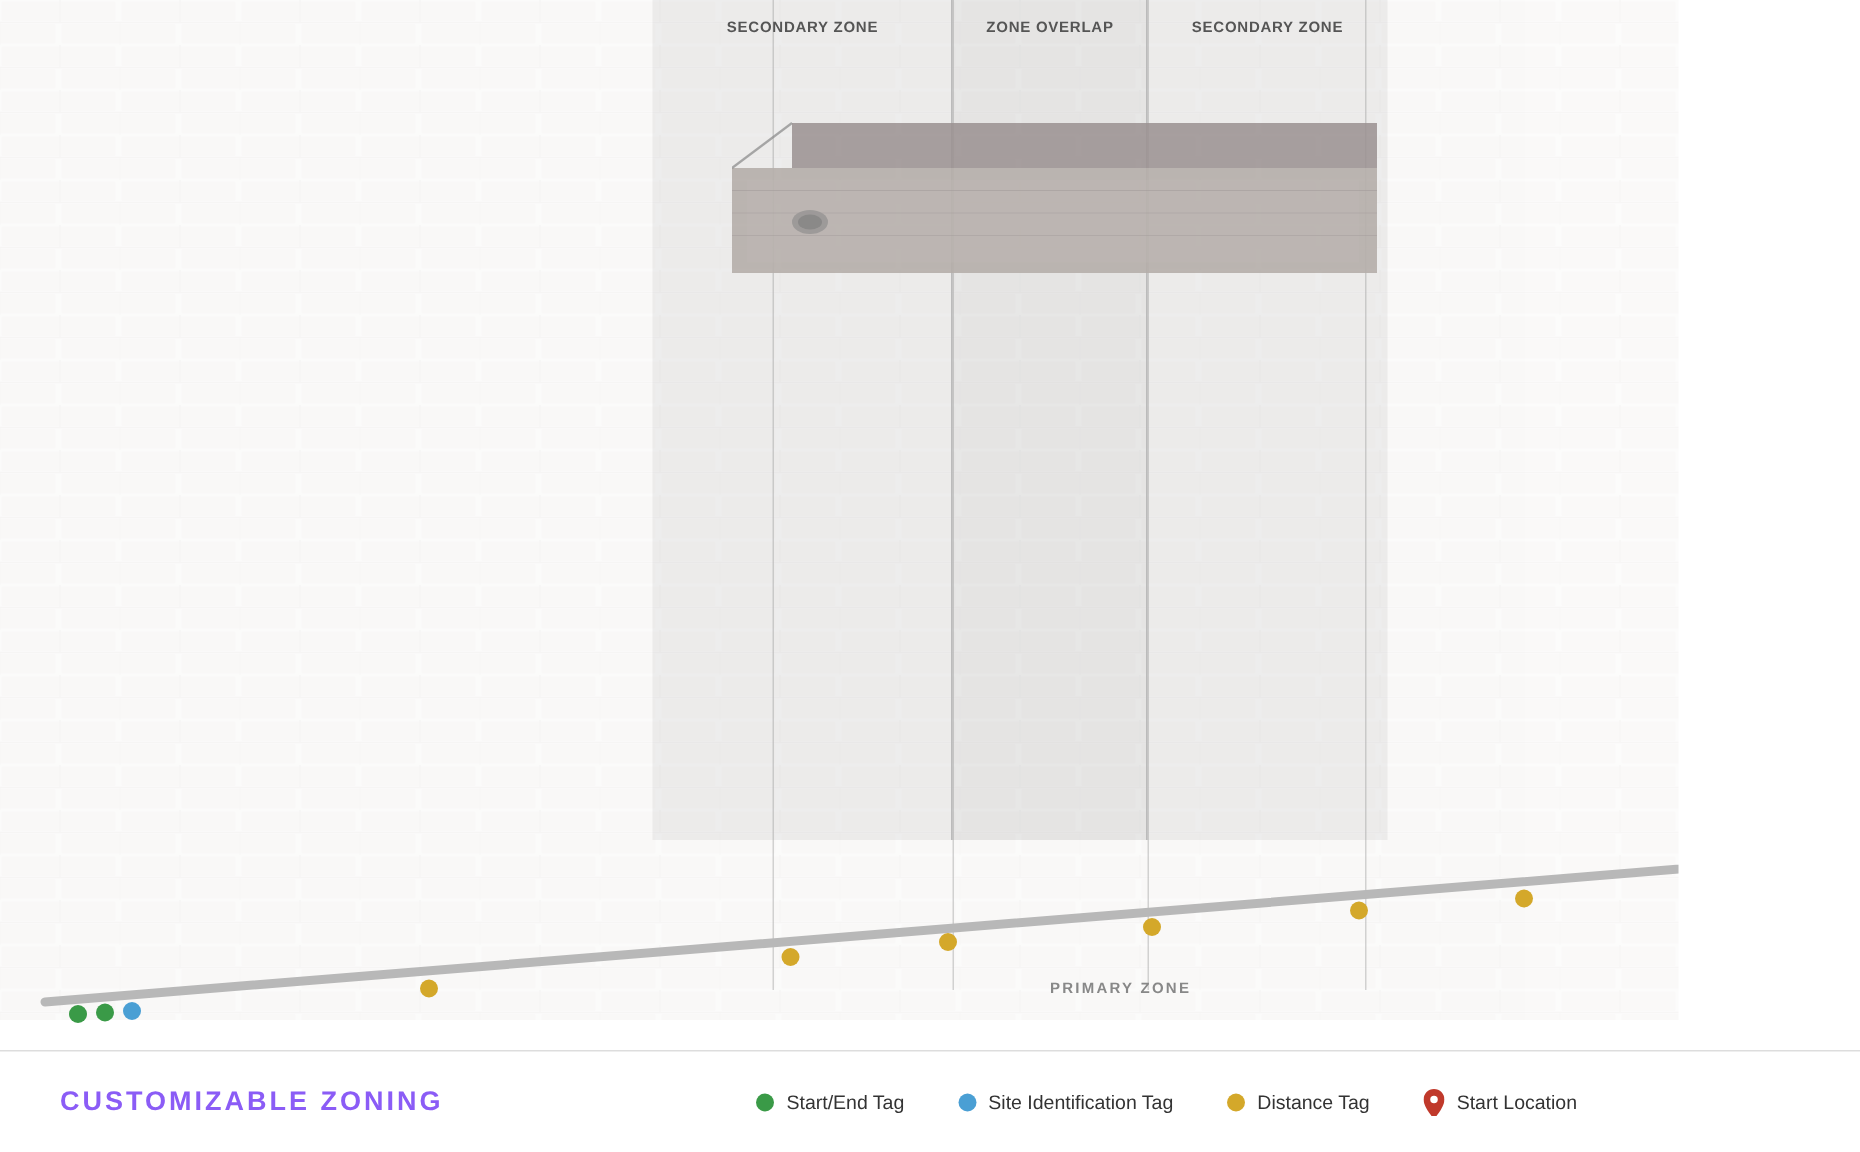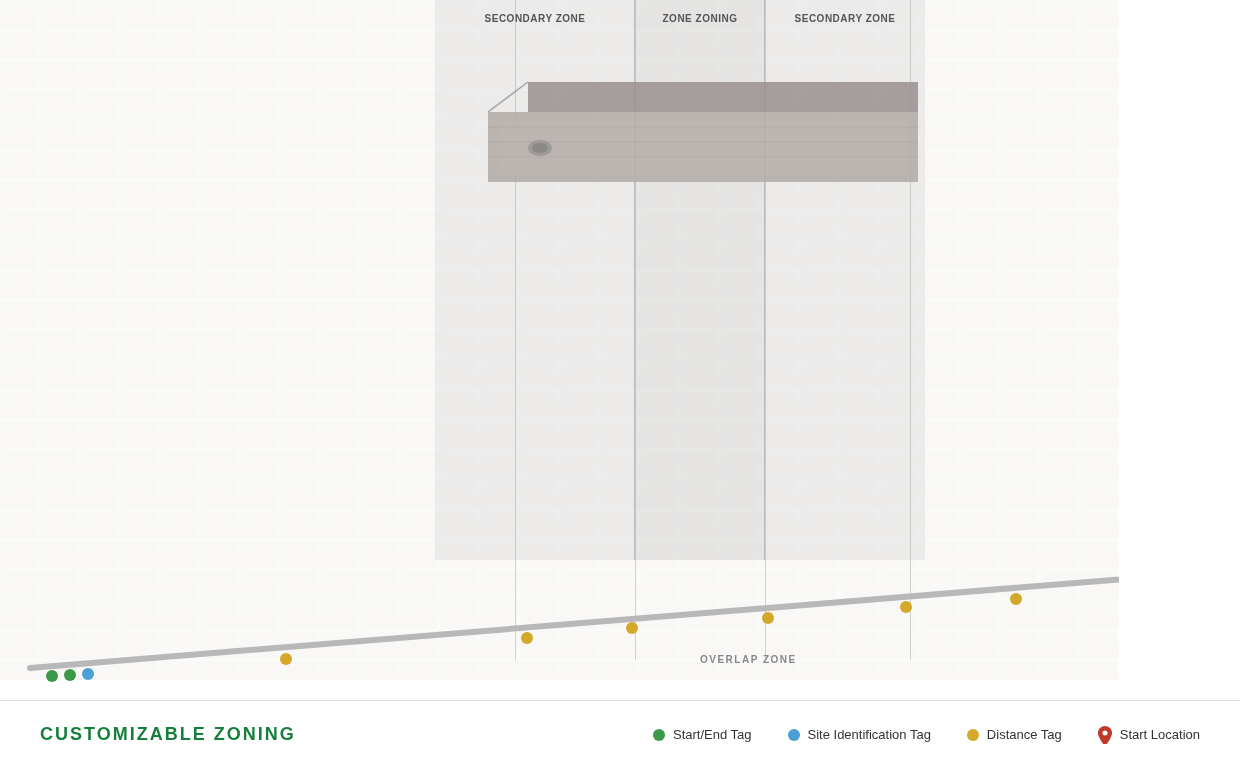--- a/index.html
+++ b/index.html
@@ -111,31 +111,31 @@
       border-top: 1px solid #ddd;
       display: flex;
       align-items: center;
       padding: 0 40px;
     }
 
     .footer-title {
       font-size: 18px;
       font-weight: 900;
       letter-spacing: 2px;
-      color: #15803d;
+      color: #8b5cf6;
       margin-right: 60px;
       text-transform: uppercase;
     }
 
     .legend-items {
       display: flex;
       align-items: center;
       gap: 36px;
       flex: 1;
-      justify-content: flex-end;
+      justify-content: center;
     }
 
     .legend-item {
       display: flex;
       align-items: center;
       gap: 8px;
     }
 
     .legend-dot {
       width: 12px;
@@ -185,21 +185,21 @@
   <div class="zone-secondary-right"></div>
 
   <div class="vline" style="left: 515px;"></div>
   <div class="vline" style="left: 635px;"></div>
   <div class="vline" style="left: 765px;"></div>
   <div class="vline" style="left: 910px;"></div>
 
   <div class="zone-label zone-label-sec-left">SECONDARY
 ZONE</div>
   <div class="zone-label zone-label-overlap">ZONE
-ZONING</div>
+OVERLAP</div>
   <div class="zone-label zone-label-sec-right">SECONDARY
 ZONE</div>
 
   <svg class="container-box" viewBox="0 0 430 120">
 
     <polygon points="40,10 430,10 430,40 40,40" fill="#9a9090" opacity="0.85"></polygon>
 
     <polygon points="0,40 430,40 430,110 0,110" fill="#b5aeaa" opacity="0.9"></polygon>
 
     <polygon points="430,10 455,25 455,95 430,110" fill="#808080" opacity="0.8"></polygon>
@@ -229,21 +229,21 @@
     <circle cx="632" cy="628" r="6" fill="#d4a82a"></circle>
     <circle cx="768" cy="618" r="6" fill="#d4a82a"></circle>
     <circle cx="906" cy="607" r="6" fill="#d4a82a"></circle>
     <circle cx="1016" cy="599" r="6" fill="#d4a82a"></circle>
 
     <circle cx="1148" cy="583" r="6" fill="#4a9fd4"></circle>
     <circle cx="1168" cy="582" r="6" fill="#4a9fd4"></circle>
     <circle cx="1188" cy="581" r="6" fill="#4a9fd4"></circle>
   </svg>
 
-  <div class="pz-label" style="position:absolute; left:700px; top:654px;">OVERLAP ZONE</div>
+  <div class="pz-label" style="position:absolute; left:700px; top:654px;">PRIMARY ZONE</div>
 
 </div>
 
 <div id="footer">
   <div class="footer-title">CUSTOMIZABLE  ZONING</div>
 
   <div class="legend-items">
 
     <div class="legend-item">
       <div class="legend-dot" style="background:#3a9a47;"></div>

